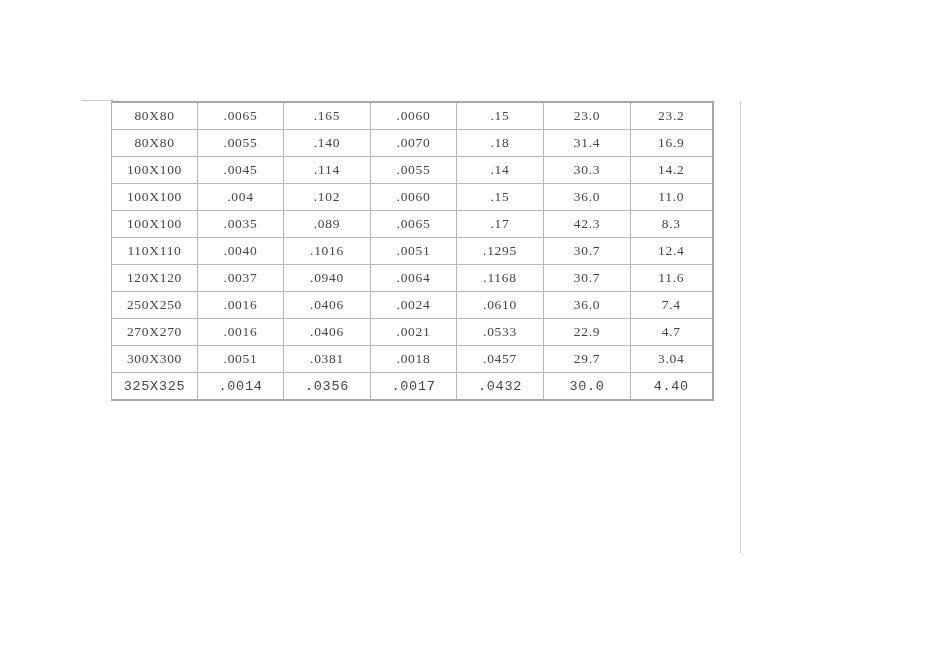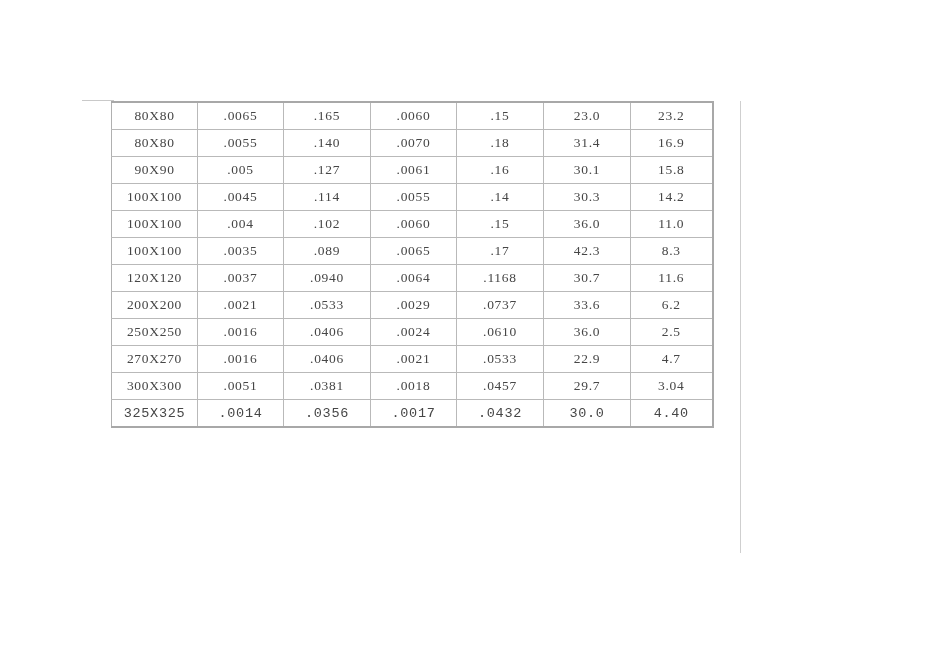--- a/index.html
+++ b/index.html
@@ -119,29 +119,20 @@
         </tr>
         <tr>
           <td>80X80</td>
           <td>.0055</td>
           <td>.140</td>
           <td>.0070</td>
           <td>.18</td>
           <td>31.4</td>
           <td>16.9</td>
         </tr>
-        <tr>
-          <td>90X90</td>
-          <td>.005</td>
-          <td>.127</td>
-          <td>.0061</td>
-          <td>.16</td>
-          <td>30.1</td>
-          <td>15.8</td>
-        </tr>
         <tr class="heavy">
           <td>100X100</td>
           <td>.0045</td>
           <td>.114</td>
           <td>.0055</td>
           <td>.14</td>
           <td>30.3</td>
           <td>14.2</td>
         </tr>
         <tr>
@@ -156,45 +147,45 @@
         <tr>
           <td>100X100</td>
           <td>.0035</td>
           <td>.089</td>
           <td>.0065</td>
           <td>.17</td>
           <td>42.3</td>
           <td>8.3</td>
         </tr>
         <tr class="heavy">
+          <td>110X110</td>
+          <td>.0040</td>
+          <td>.1016</td>
+          <td>.0051</td>
+          <td>.1295</td>
+          <td>30.7</td>
+          <td>12.4</td>
+        </tr>
+        <tr class="heavy">
           <td>120X120</td>
           <td>.0037</td>
           <td>.0940</td>
           <td>.0064</td>
           <td>.1168</td>
           <td>30.7</td>
           <td>11.6</td>
         </tr>
         <tr>
-          <td>200X200</td>
-          <td>.0021</td>
-          <td>.0533</td>
-          <td>.0029</td>
-          <td>.0737</td>
-          <td>33.6</td>
-          <td>6.2</td>
-        </tr>
-        <tr>
           <td>250X250</td>
           <td>.0016</td>
           <td>.0406</td>
           <td>.0024</td>
           <td>.0610</td>
           <td>36.0</td>
-          <td>2.5</td>
+          <td>7.4</td>
         </tr>
         <tr class="heavy">
           <td>270X270</td>
           <td>.0016</td>
           <td>.0406</td>
           <td>.0021</td>
           <td>.0533</td>
           <td>22.9</td>
           <td>4.7</td>
         </tr>

